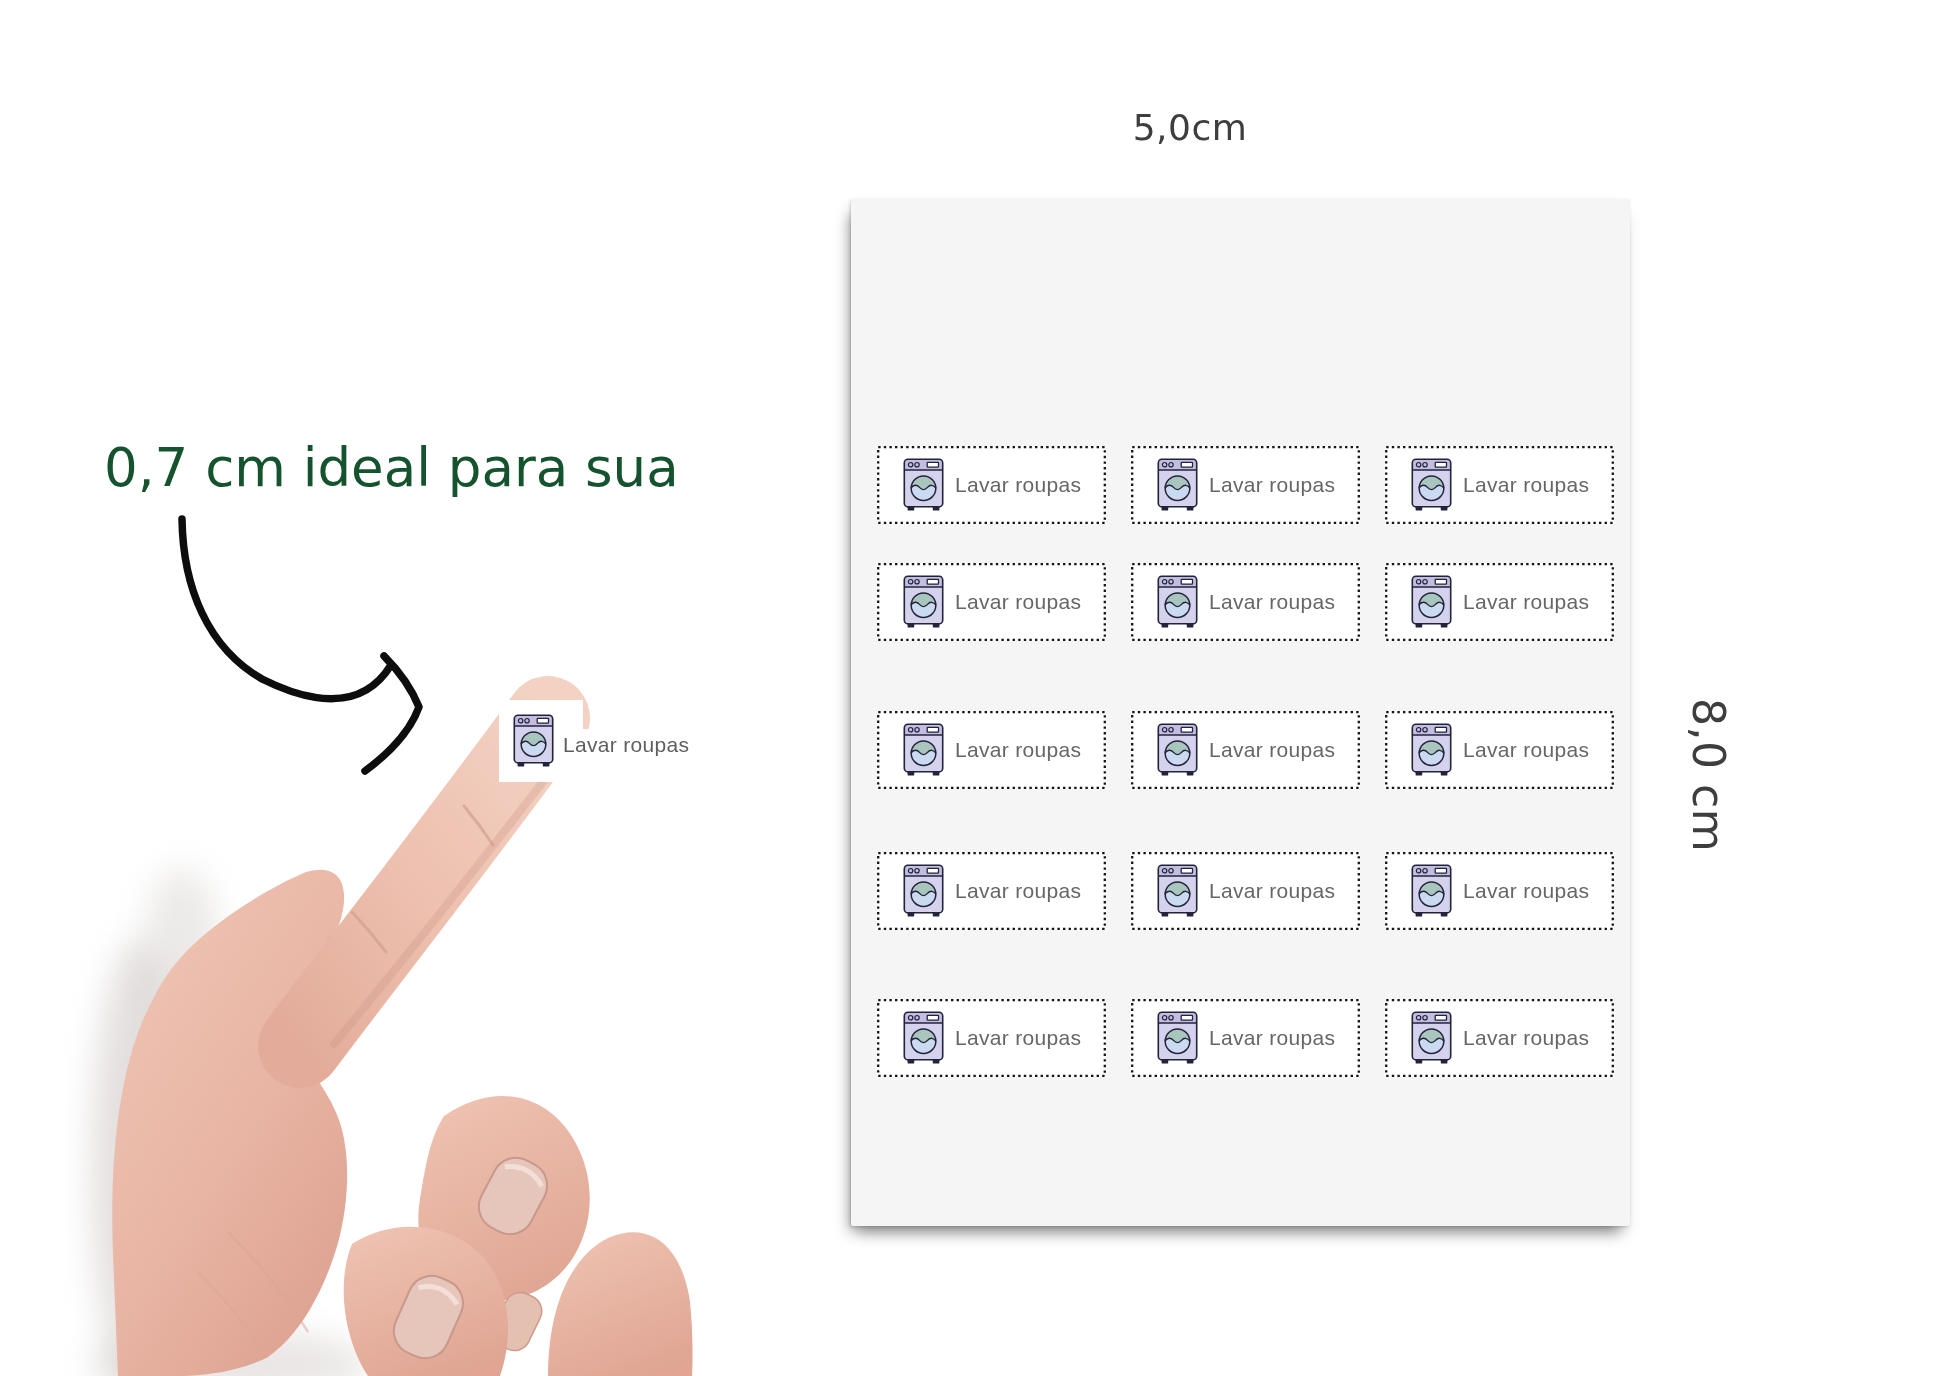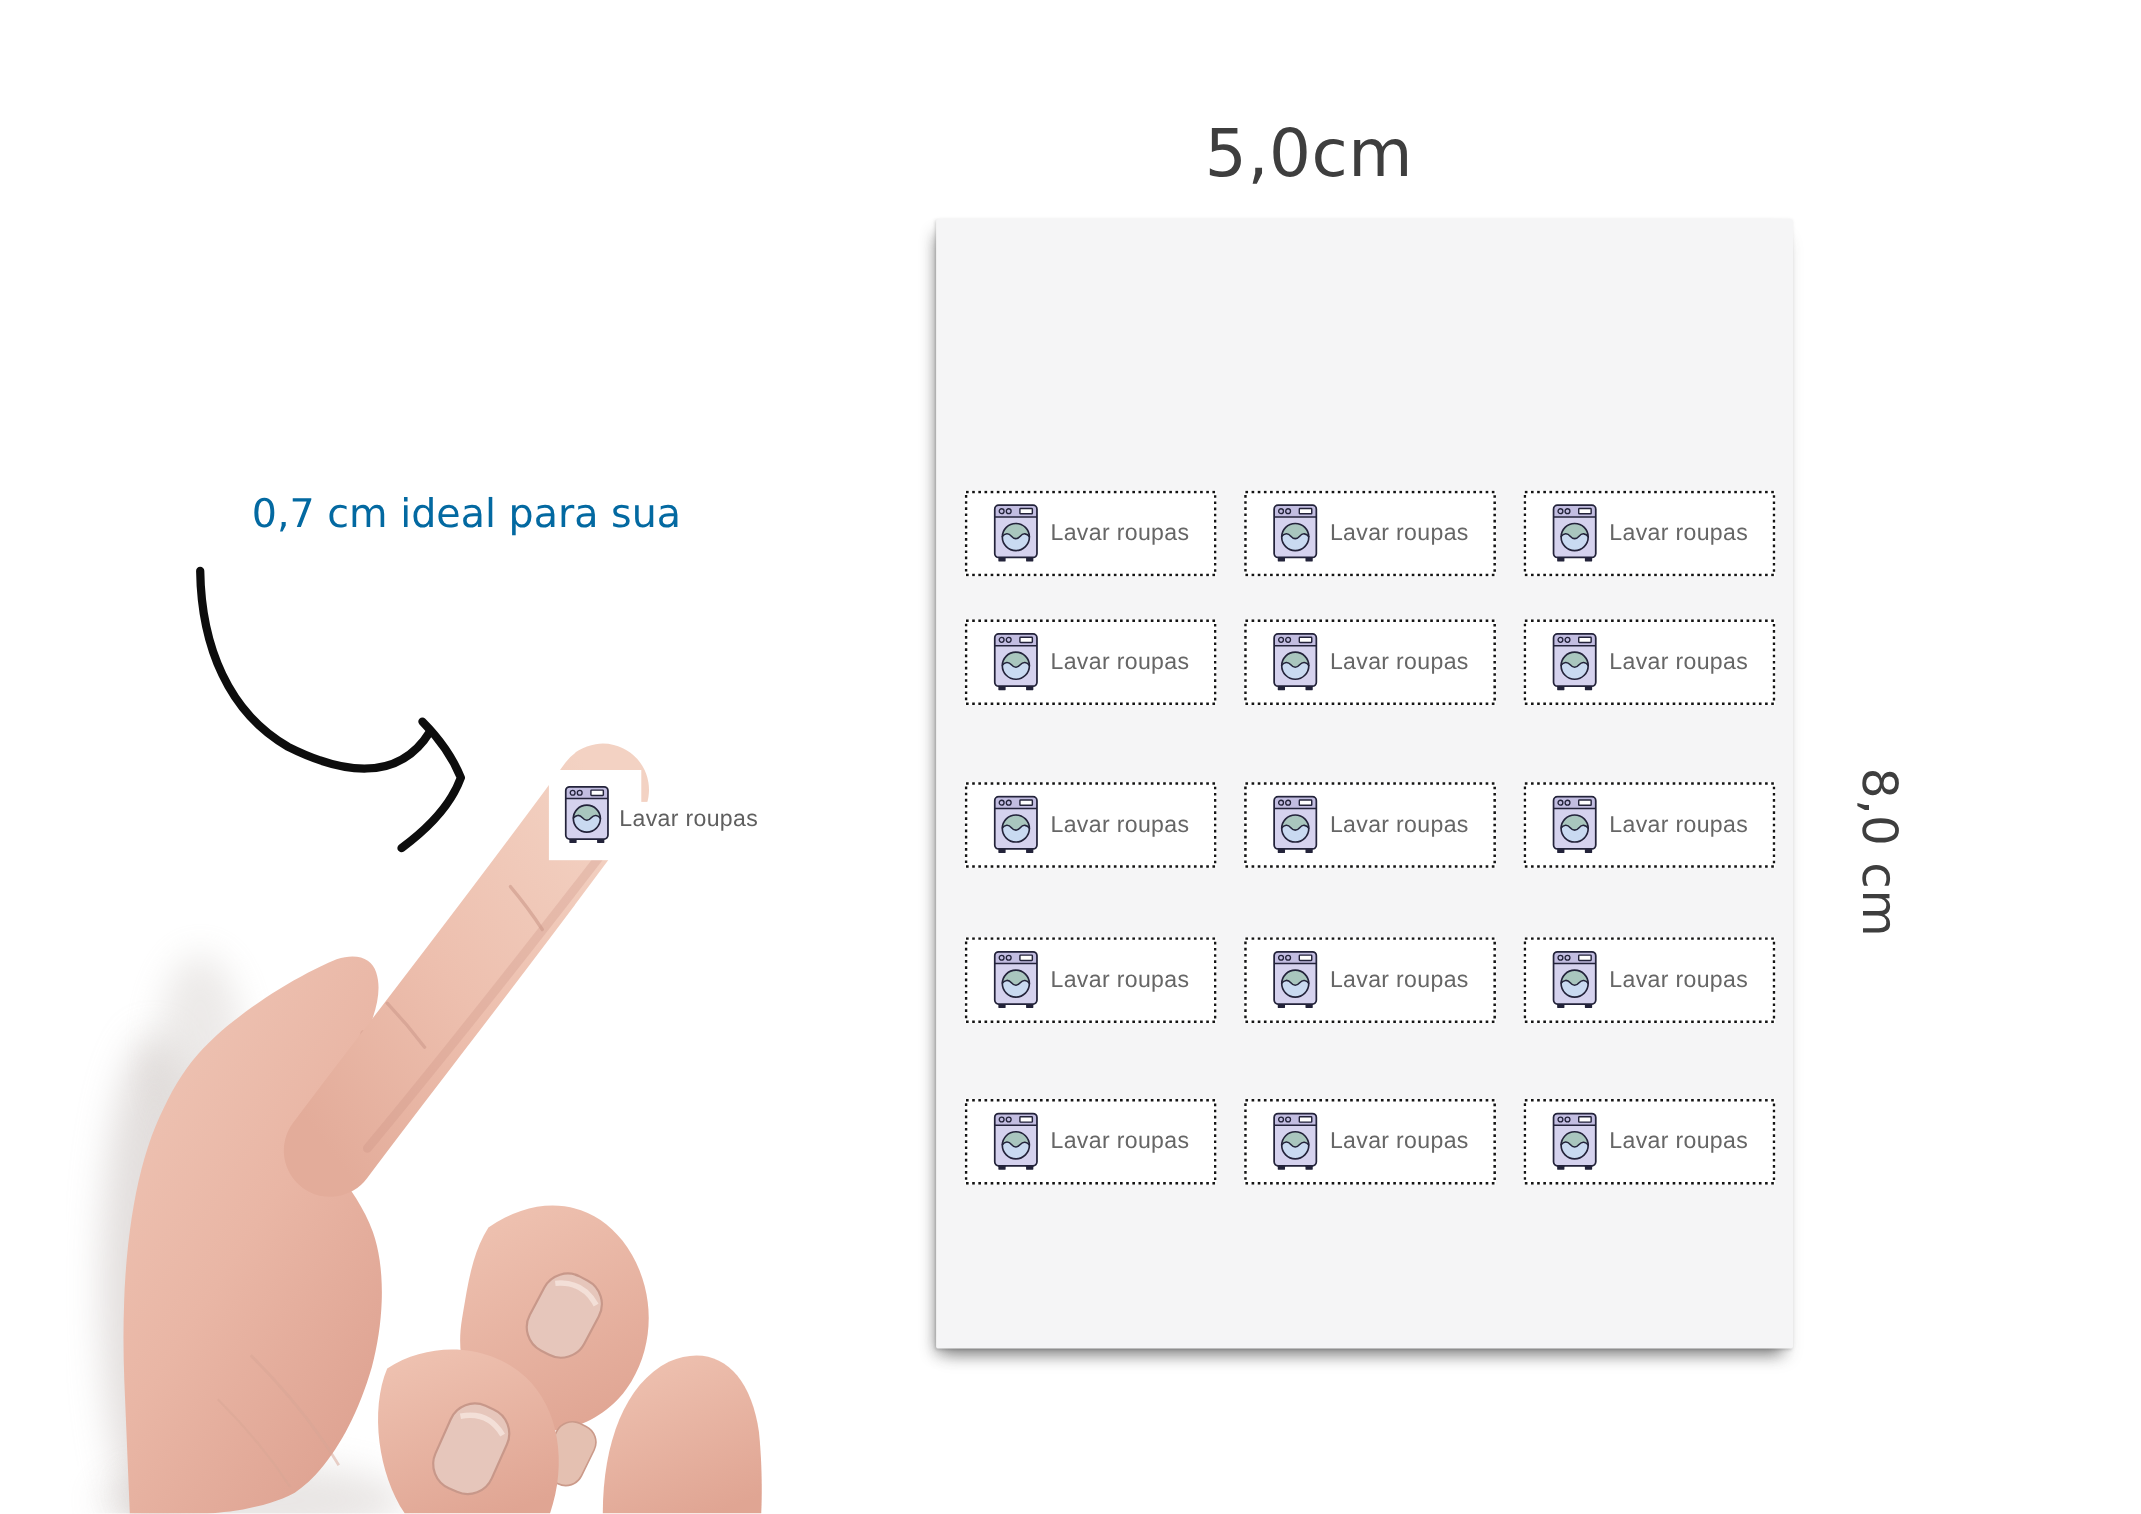--- a/index.html
+++ b/index.html
@@ -7,38 +7,38 @@
     width:1946px; height:1376px;
     background:#ffffff;
     position:relative;
     overflow:hidden;
     font-family:"DejaVu Sans", sans-serif;
   }
   
   .dim-w {
     position:absolute; left:1190px; top:110px;
     transform:translateX(-50%) translateZ(0);
-    font-size:60px; line-height:1; color:#3e3e3e;
+    font-size:36px; line-height:1; color:#3e3e3e;
     letter-spacing:0.5px;
     white-space:nowrap;
   }
   .dim-h {
     position:absolute; left:1708px; top:775px;
     transform:translate(-50%,-50%) rotate(90deg);
     font-size:44px; line-height:1; color:#3e3e3e;
     letter-spacing:0.5px;
     white-space:nowrap;
   }
   
   .annotation {
     position:absolute; left:424px; top:445px;
     transform:translateX(-50%) translateZ(0);
     width:640px;
-    text-align:center;
-    font-size:36px; line-height:46px; color:#0369a1;
+    text-align:left;
+    font-size:53px; line-height:46px; color:#14532d;
   }
   
   .arrow-svg { position:absolute; left:150px; top:490px; width:300px; height:300px; }
   .hand-svg  { position:absolute; left:60px;  top:620px; width:660px; height:756px; }
   
   .mini-sticker-bg {
     position:absolute; left:499px; top:700px; width:84px; height:82px;
     background:#ffffff;
   }
   .mini-icon { position:absolute; left:513px; top:714px; width:41px; height:54px; }

